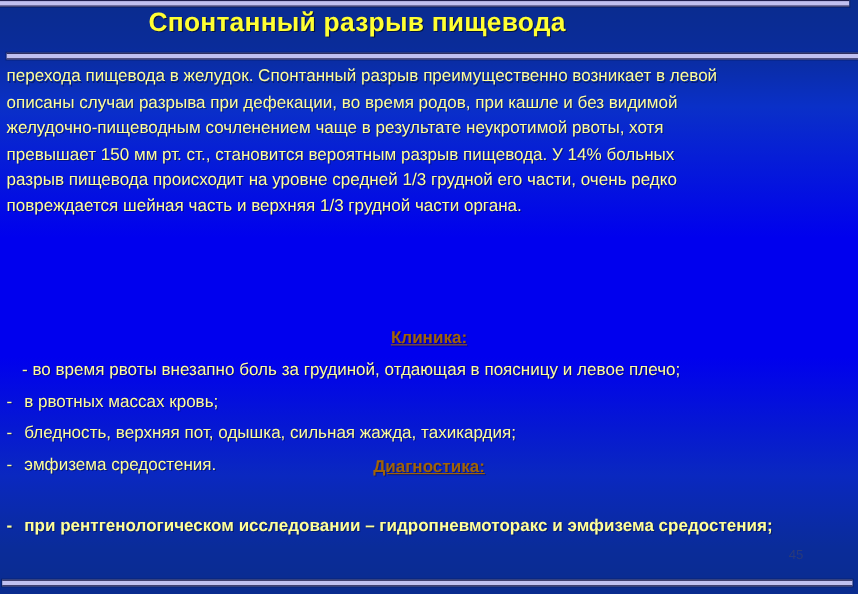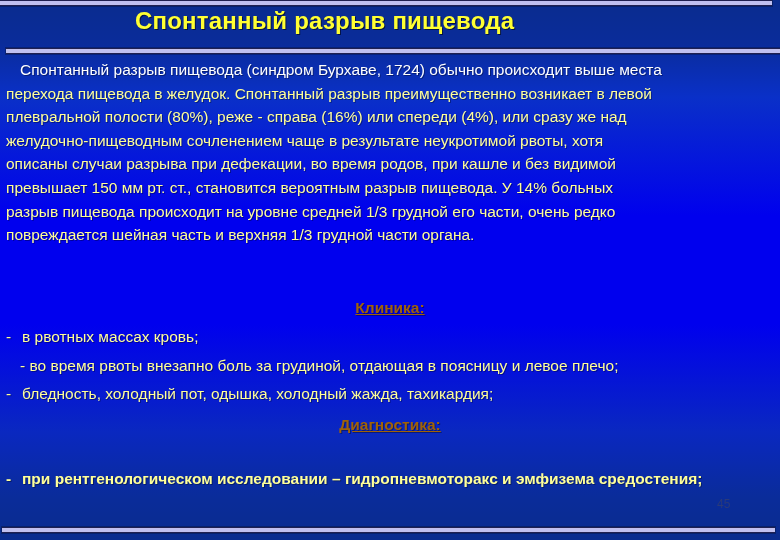--- a/index.html
+++ b/index.html
@@ -57,44 +57,45 @@
   </style>
 </head>
 <body>
 
 <div class="slide">
   <div class="bar bar-top"></div>
   <div class="title">Спонтанный разрыв пищевода</div>
   <div class="bar bar-mid"></div>
 
   <div class="body-text">
-    <span class="line first">Спонтанный разрыв пищевода (синдром Бурхаве, 1724) обычно происходит выше места</span>
     <span class="line">перехода пищевода в желудок. Спонтанный разрыв преимущественно возникает в левой</span>
-    <span class="line">плевральной полости (80%), реже - справа (16%) или спереди (4%), или сразу же над</span>
+    <span class="line">описаны случаи разрыва при дефекации, во время родов, при кашле и без видимой</span>
     <span class="line">желудочно-пищеводным сочленением чаще в результате неукротимой рвоты, хотя</span>
-    <span class="line">описаны случаи разрыва при дефекации, во время родов, при кашле и без видимой</span>
     <span class="line">превышает 150 мм рт. ст., становится вероятным разрыв пищевода. У 14% больных</span>
     <span class="line">разрыв пищевода происходит на уровне средней 1/3 грудной его части, очень редко</span>
     <span class="line">повреждается шейная часть и верхняя 1/3 грудной части органа.</span>
   </div>
 
   <div class="section-head clinic-head">
     <span>Клиника:</span>
   </div>
 
   <div class="list clinic-list">
-    <div class="list-item">
-      <span class="dash">-</span><span>в рвотных массах кровь;</span>
-    </div>
     <div class="list-item first-item">
       <span>-</span>
       <span>во время рвоты внезапно боль за грудиной, отдающая в поясницу и левое плечо;</span>
     </div>
     <div class="list-item">
-      <span class="dash">-</span><span>бледность, холодный пот, одышка, холодный жажда, тахикардия;</span>
+      <span class="dash">-</span><span>в рвотных массах кровь;</span>
+    </div>
+    <div class="list-item">
+      <span class="dash">-</span><span>бледность, верхняя пот, одышка, сильная жажда, тахикардия;</span>
+    </div>
+    <div class="list-item">
+      <span class="dash">-</span><span>эмфизема средостения.</span>
     </div>
   </div>
 
   <div class="section-head diag-head">
     <span>Диагностика:</span>
   </div>
 
   <div class="list diag-list">
     <div class="list-item">
       <span class="dash">-</span><span>при рентгенологическом исследовании – гидропневмоторакс и эмфизема средостения;</span>

